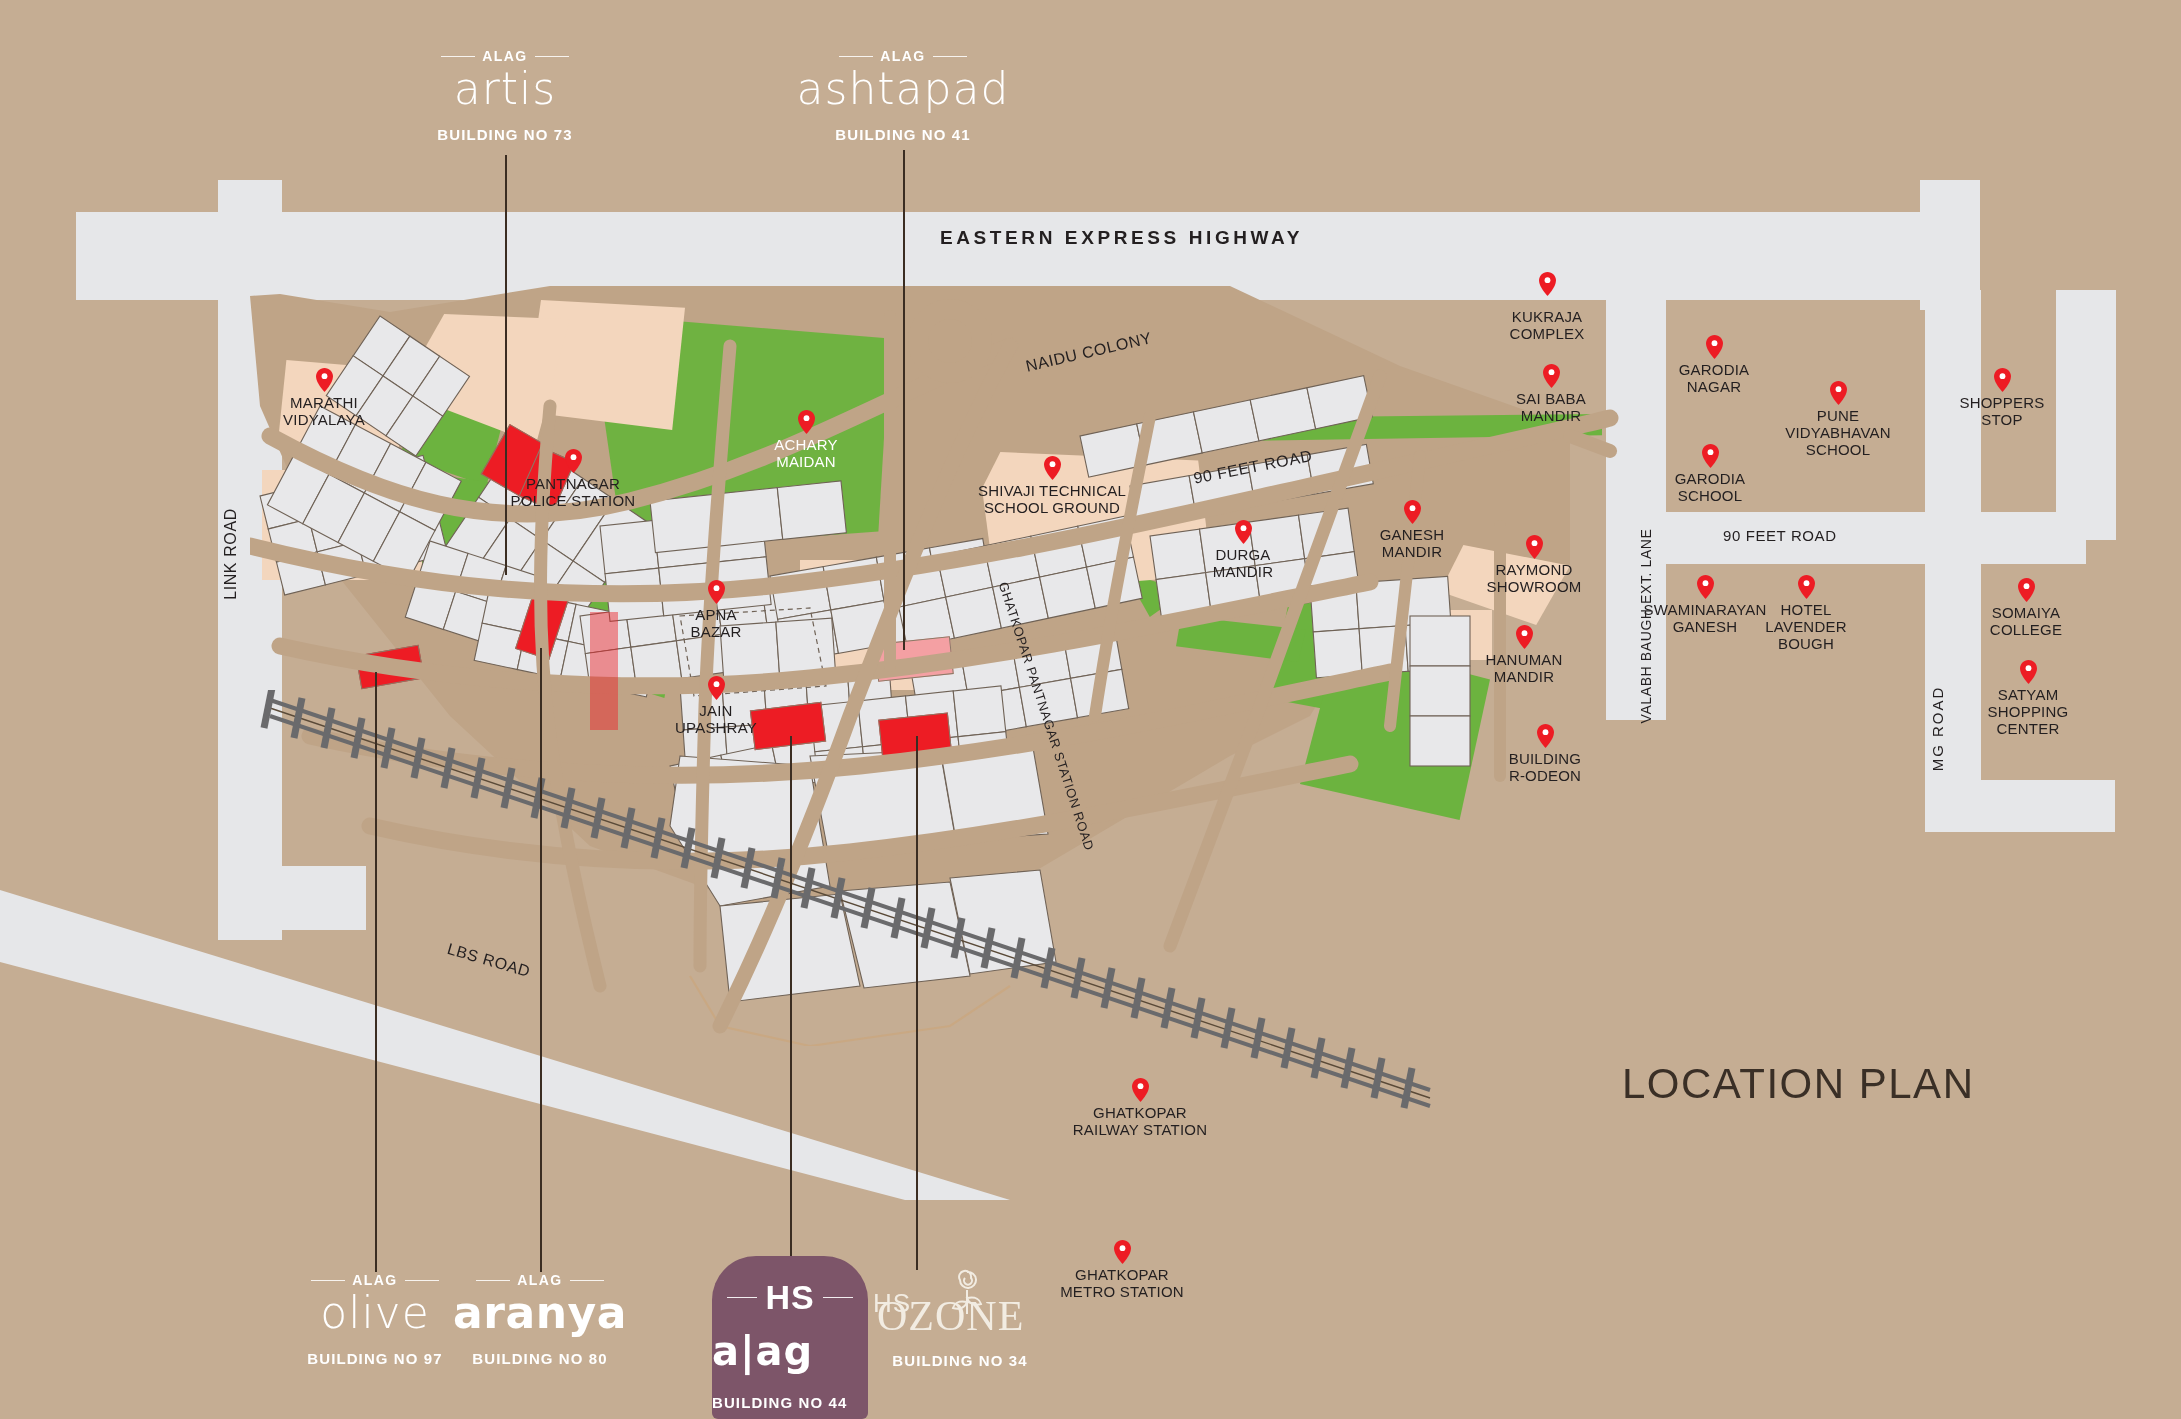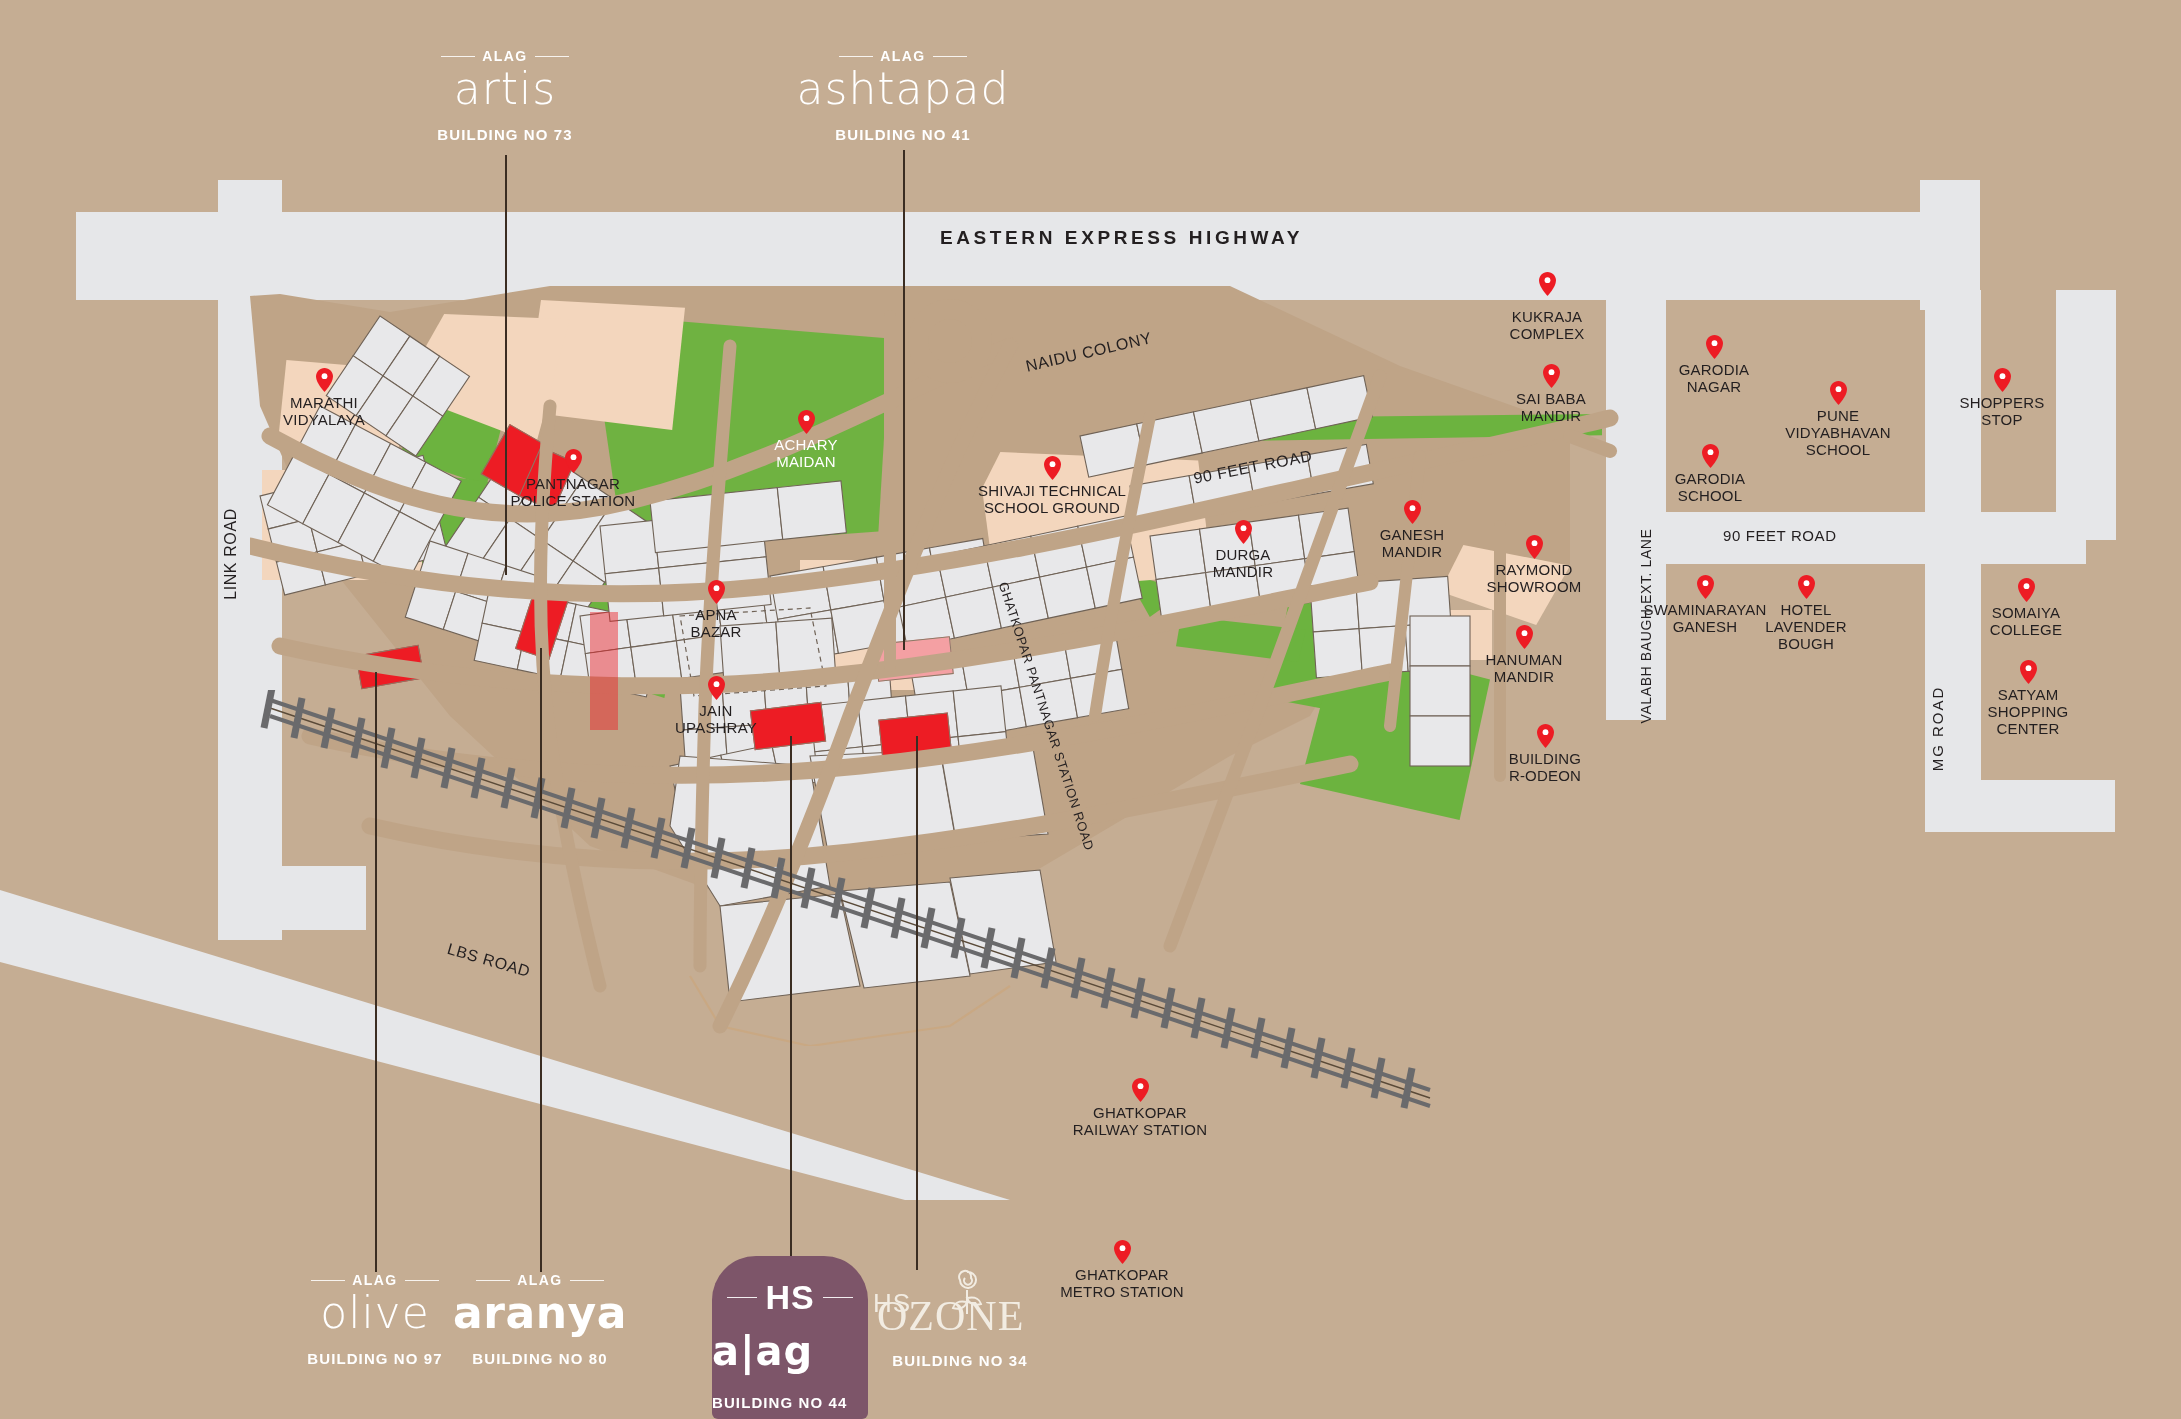--- a/index.html
+++ b/index.html
@@ -697,14 +697,15 @@
           <line x1="24" y1="26" x2="24" y2="50"></line>
           <path d="M24,38 c-9,-2 -13,2 -14,6 c6,2 12,0 14,-6z"></path>
           <path d="M24,34 c9,-2 13,2 14,6 c-6,2 -12,0 -14,-6z"></path>
         </g>
       </svg>
       <div class="ozone-main" style="position:absolute;left:22px;top:28px;">OZONE</div>
     </div>
     <div class="bldg" style="margin-top:26px;">BUILDING NO 34</div>
   </div>
 
+  <div id="plan-title" style="left:1622px;top:1060px;">LOCATION PLAN</div>
 
 </div>
 
 </body></html>

